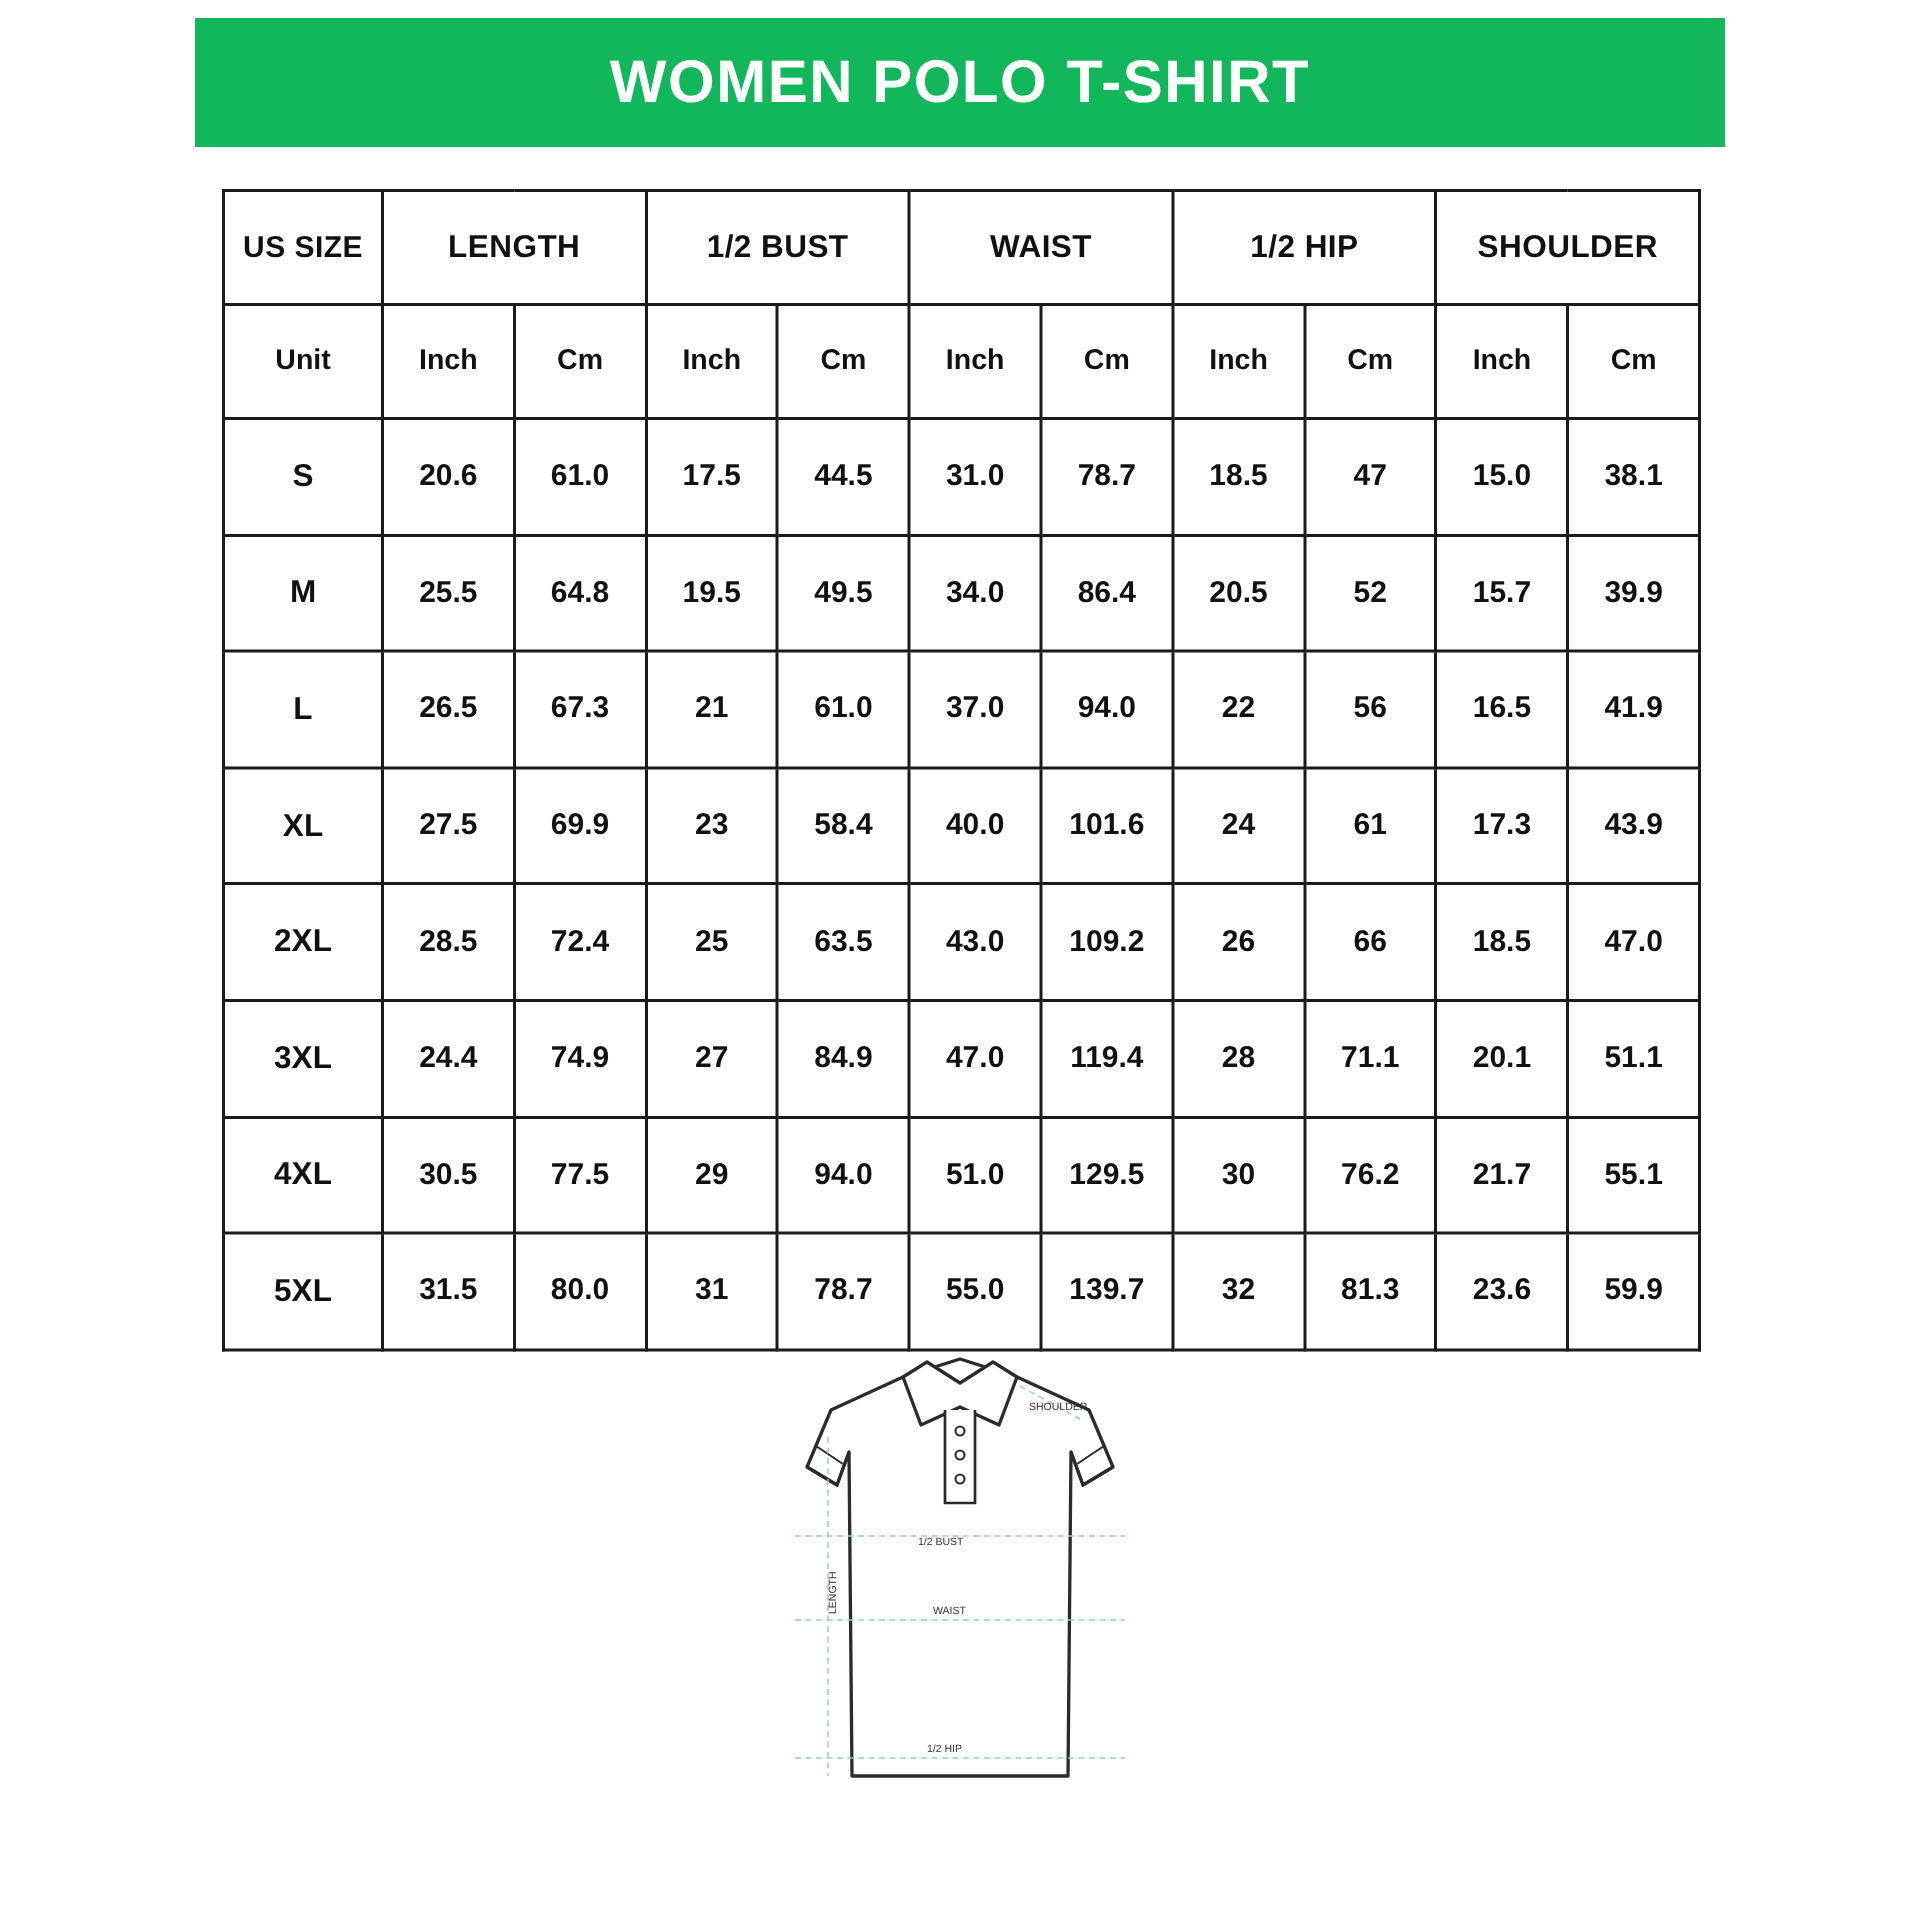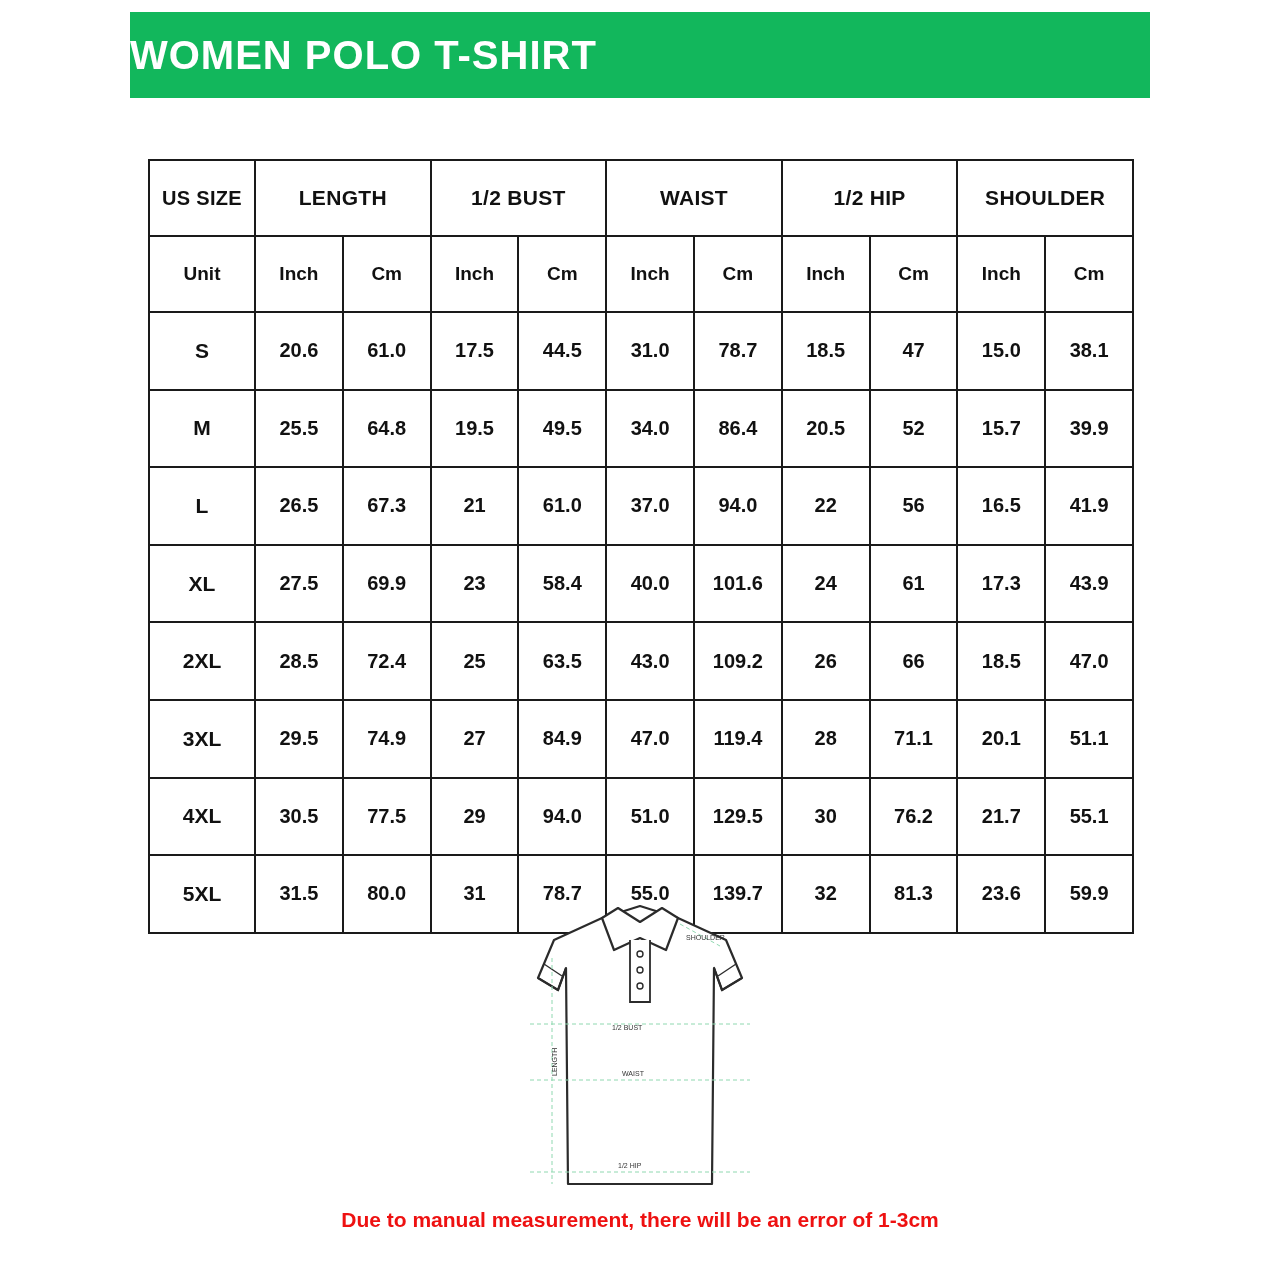--- a/index.html
+++ b/index.html
@@ -23,38 +23,37 @@
   
   .header-band {
     position: absolute;
     left: 130px;
     top: 12px;
     width: 1020px;
     height: 86px;
     background: #12b75c;
     display: flex;
     align-items: center;
-    justify-content: flex-start;
+    justify-content: center;
   }
   .header-title {
     color: #ffffff;
     font-size: 40px;
     font-weight: bold;
     letter-spacing: 1px;
     text-align: center;
     line-height: 1;
   }
 
   
   .table-wrap {
     position: absolute;
     left: 148px;
     top: 126px;
     width: 984px;
-    margin-top: 33px;
   }
   table.size-table {
     border-collapse: collapse;
     width: 984px;
     table-layout: fixed;
   }
   table.size-table td, table.size-table th {
     border: 2px solid #1a1a1a;
     text-align: center;
     vertical-align: middle;
@@ -219,21 +218,21 @@
           <td>63.5</td>
           <td>43.0</td>
           <td>109.2</td>
           <td>26</td>
           <td>66</td>
           <td>18.5</td>
           <td>47.0</td>
         </tr>
         <tr class="data-row">
           <td class="size-cell">3XL</td>
-          <td>29.5</td>
+          <td>24.4</td>
           <td>74.9</td>
           <td>27</td>
           <td>84.9</td>
           <td>47.0</td>
           <td>119.4</td>
           <td>28</td>
           <td>71.1</td>
           <td>20.1</td>
           <td>51.1</td>
         </tr>
@@ -292,15 +291,14 @@
       <line x1="40" y1="278" x2="260" y2="278" stroke="#8fd8b0" stroke-width="1" stroke-dasharray="4 3"></line>
 
       <text x="196" y="46" font-family="'Liberation Sans', sans-serif" font-size="7" fill="#333333">SHOULDER</text>
       <text x="67" y="182" font-family="'Liberation Sans', sans-serif" font-size="7" fill="#333333" transform="rotate(-90 67 182)">LENGTH</text>
       <text x="122" y="136" font-family="'Liberation Sans', sans-serif" font-size="7" fill="#333333">1/2 BUST</text>
       <text x="132" y="182" font-family="'Liberation Sans', sans-serif" font-size="7" fill="#333333">WAIST</text>
       <text x="128" y="274" font-family="'Liberation Sans', sans-serif" font-size="7" fill="#333333">1/2 HIP</text>
     </svg>
   </div>
 
-  <div class="footer-note">Due to manual measurement, there will be an error of 1-3cm</div>
 
 </div>
 
 </body></html>

